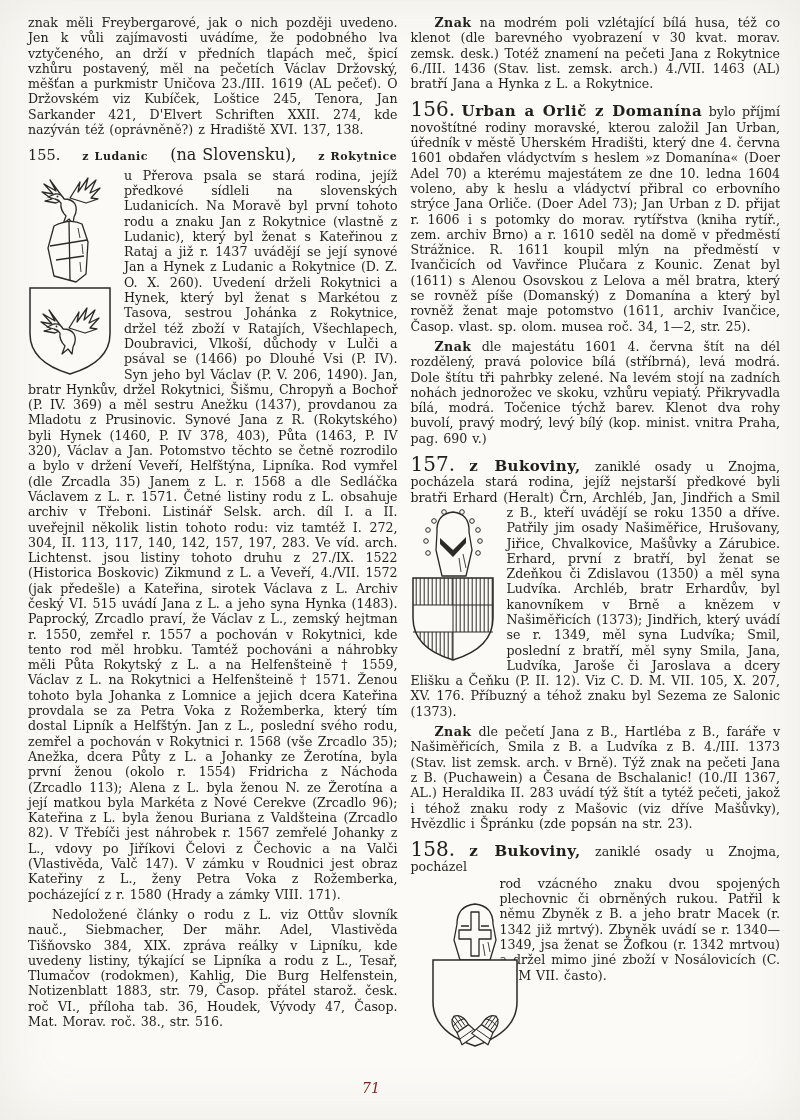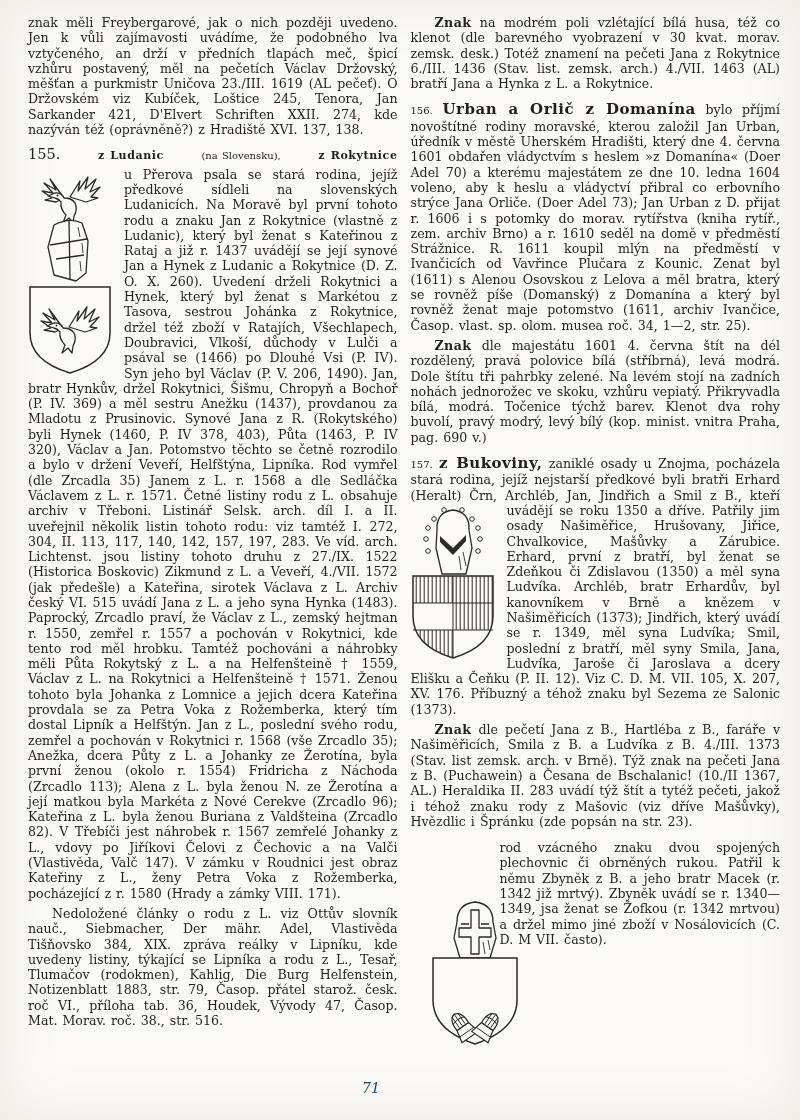--- a/index.html
+++ b/index.html
@@ -15,33 +15,33 @@
   .col{width:370px;font-size:12.6px;line-height:15.3px;text-align:justify;word-spacing:1px;}
   .para{margin:0 0 1px 0;}
   .para.indent{text-indent:24px;}
   .gap-top{margin-top:11px;}
   .gap-top-sm{margin-top:5px;}
   .b{font-weight:700;letter-spacing:0.4px;}
   
   .heading-155{display:flex;justify-content:space-between;align-items:baseline;margin:10px 0 3px 0;white-space:nowrap;}
   .h-num{font-size:14.5px;}
   .h-name{font-weight:700;font-size:11px;letter-spacing:0.6px;}
-  .h-mid{font-size:10px;}
+  .h-mid{font-size:16px;}
   
-  .rh-num{font-size:10px;}
+  .rh-num{font-size:20px;}
   .rh-name{font-weight:700;font-size:15px;letter-spacing:0.5px;}
   
   .arms-float{float:left;}
   .arms-155{width:84px;height:206px;margin:2px 12px 3px 0;}
   .arms-157{width:84px;height:154px;margin:3px 12px 3px 0;}
   .s158{position:relative;}
   .s158-text{margin-left:89px;}
   .arms-158{position:absolute;left:20px;top:60px;width:88px;height:146px;}
   svg{display:block;}
-  .page-number{position:absolute;left:362px;top:1080px;font-style:italic;font-size:14px;color:#0c4a6e;}
+  .page-number{position:absolute;left:362px;top:1080px;font-style:italic;font-size:14px;color:#7f1d1d;}
 </style>
 </head>
 <body>
 
 <div class="page">
 
   <svg width="0" height="0" style="position:absolute">
     <defs>
       <pattern id="vh" width="4" height="4" patternUnits="userSpaceOnUse">
         <line x1="1.2" y1="0" x2="1.2" y2="4" stroke="#2b2a27" stroke-width="1"></line>
@@ -155,20 +155,25 @@
         </span>
         <span>Patřily jim osady Našiměřice, Hrušovany, Jiřice, Chvalkovice, Mašůvky a Zárubice. Erhard, první z bratří, byl ženat se Zdeňkou či Zdislavou (1350) a měl syna Ludvíka. Archléb, bratr Erhardův, byl kanovníkem v Brně a knězem v Našiměřicích (1373); Jindřich, který uvádí se r. 1349, měl syna Ludvíka; Smil, poslední z bratří, měl syny Smila, Jana, Ludvíka, Jaroše či Jaroslava a dcery Elišku a Čeňku (P. II. 12). Viz C. D. M. VII. 105, X. 207, XV. 176. Příbuzný a téhož znaku byl Sezema ze Salonic (1373).</span>
       </div>
 
       <div class="para indent gap-top-sm">
         <span class="b">Znak</span>
         <span>dle pečetí Jana z B., Hartléba z B., faráře v Našiměřicích, Smila z B. a Ludvíka z B. 4./III. 1373 (Stav. list zemsk. arch. v Brně). Týž znak na pečeti Jana z B. (Puchawein) a Česana de Bschalanic! (10./II 1367, AL.) Heraldika II. 283 uvádí týž štít a tytéž pečeti, jakož i téhož znaku rody z Mašovic (viz dříve Mašůvky), Hvězdlic i Špránku (zde popsán na str. 23).</span>
       </div>
 
       <div class="s158 gap-top">
+        <div class="para">
+          <span class="rh-num">158.</span>
+          <span class="rh-name">z Bukoviny,</span>
+          <span>zaniklé osady u Znojma, pocházel</span>
+        </div>
 
         <span class="arms-abs arms-158" style="position:absolute;left:20px;top:60px;width:88px;height:146px;">
           <svg viewBox="0 0 88 146" width="88" height="146" aria-hidden="true">
 
             <g stroke="#2b2a27" stroke-width="1.3" fill="#fbfaf6" stroke-linejoin="round">
               <path d="M26 22 Q26 4 44 2 Q62 4 62 22 L65 38 L59 58 L29 58 L23 38 Z"></path>
               <path d="M40 10 L48 10 L48 28 L60 28 L60 37 L48 37 L48 54 L40 54 L40 37 L28 37 L28 28 L40 28 Z"></path>
               <path d="M30 24 L38 24 M50 24 L58 24" fill="none"></path>
               <path d="M52 42 L54 54 M57 40 L59 50" fill="none" stroke-width="0.9"></path>
             </g>

